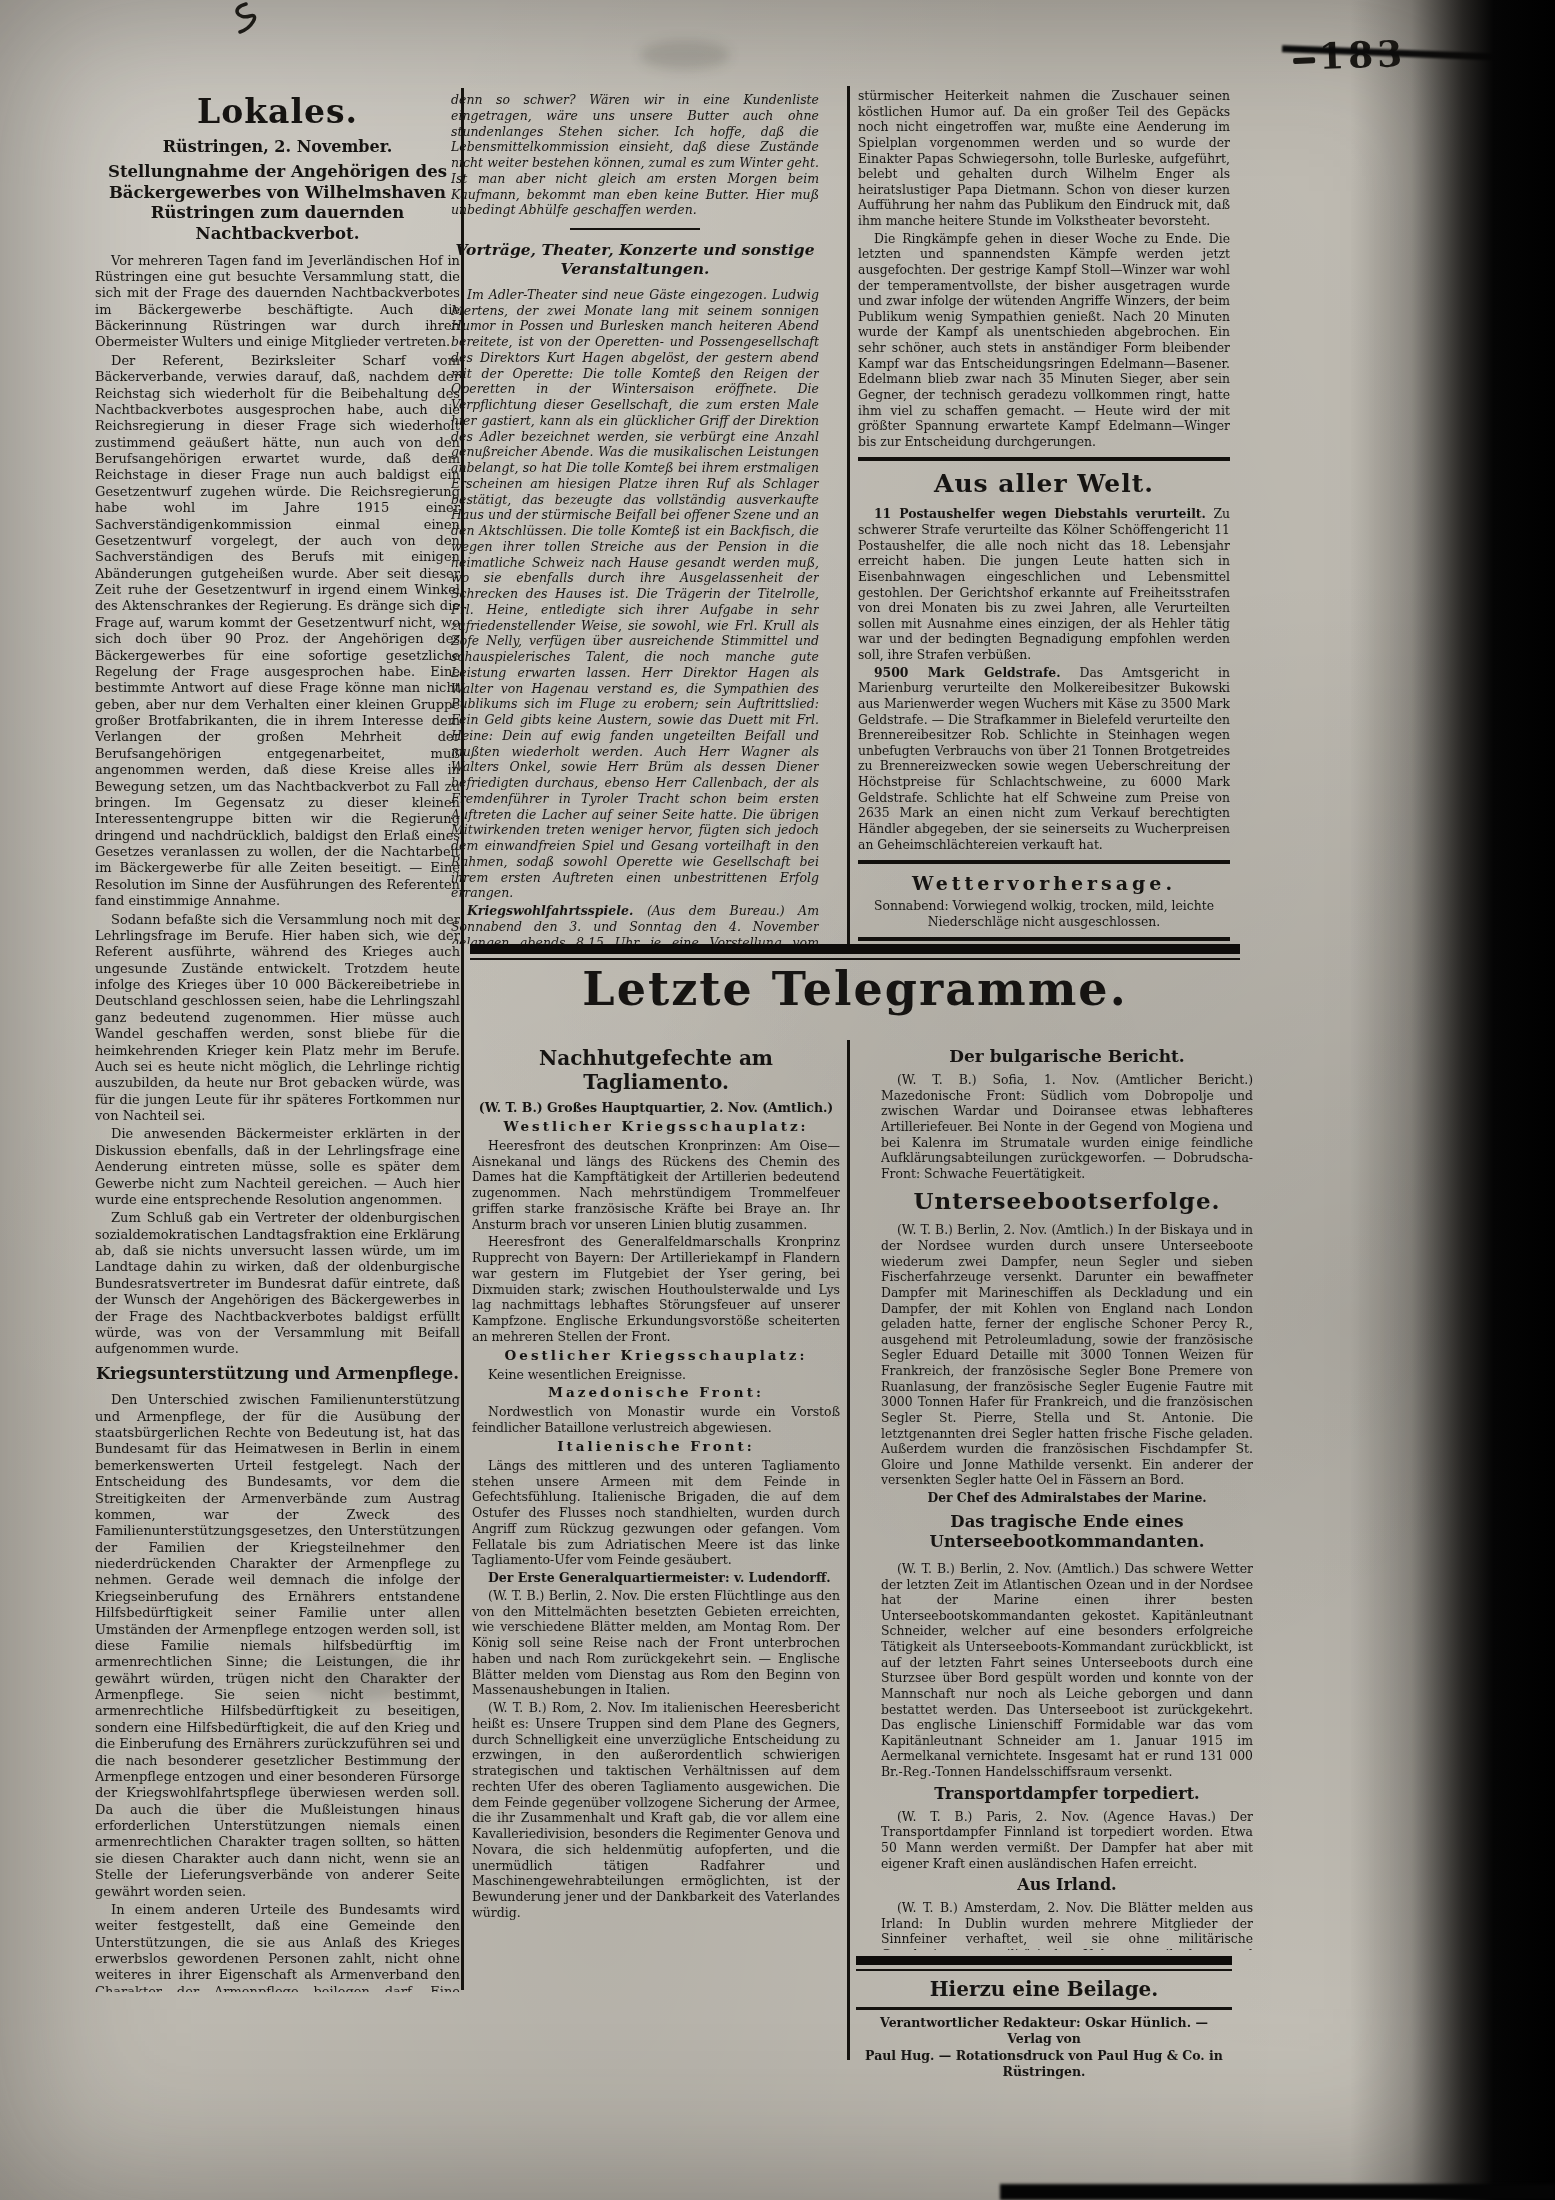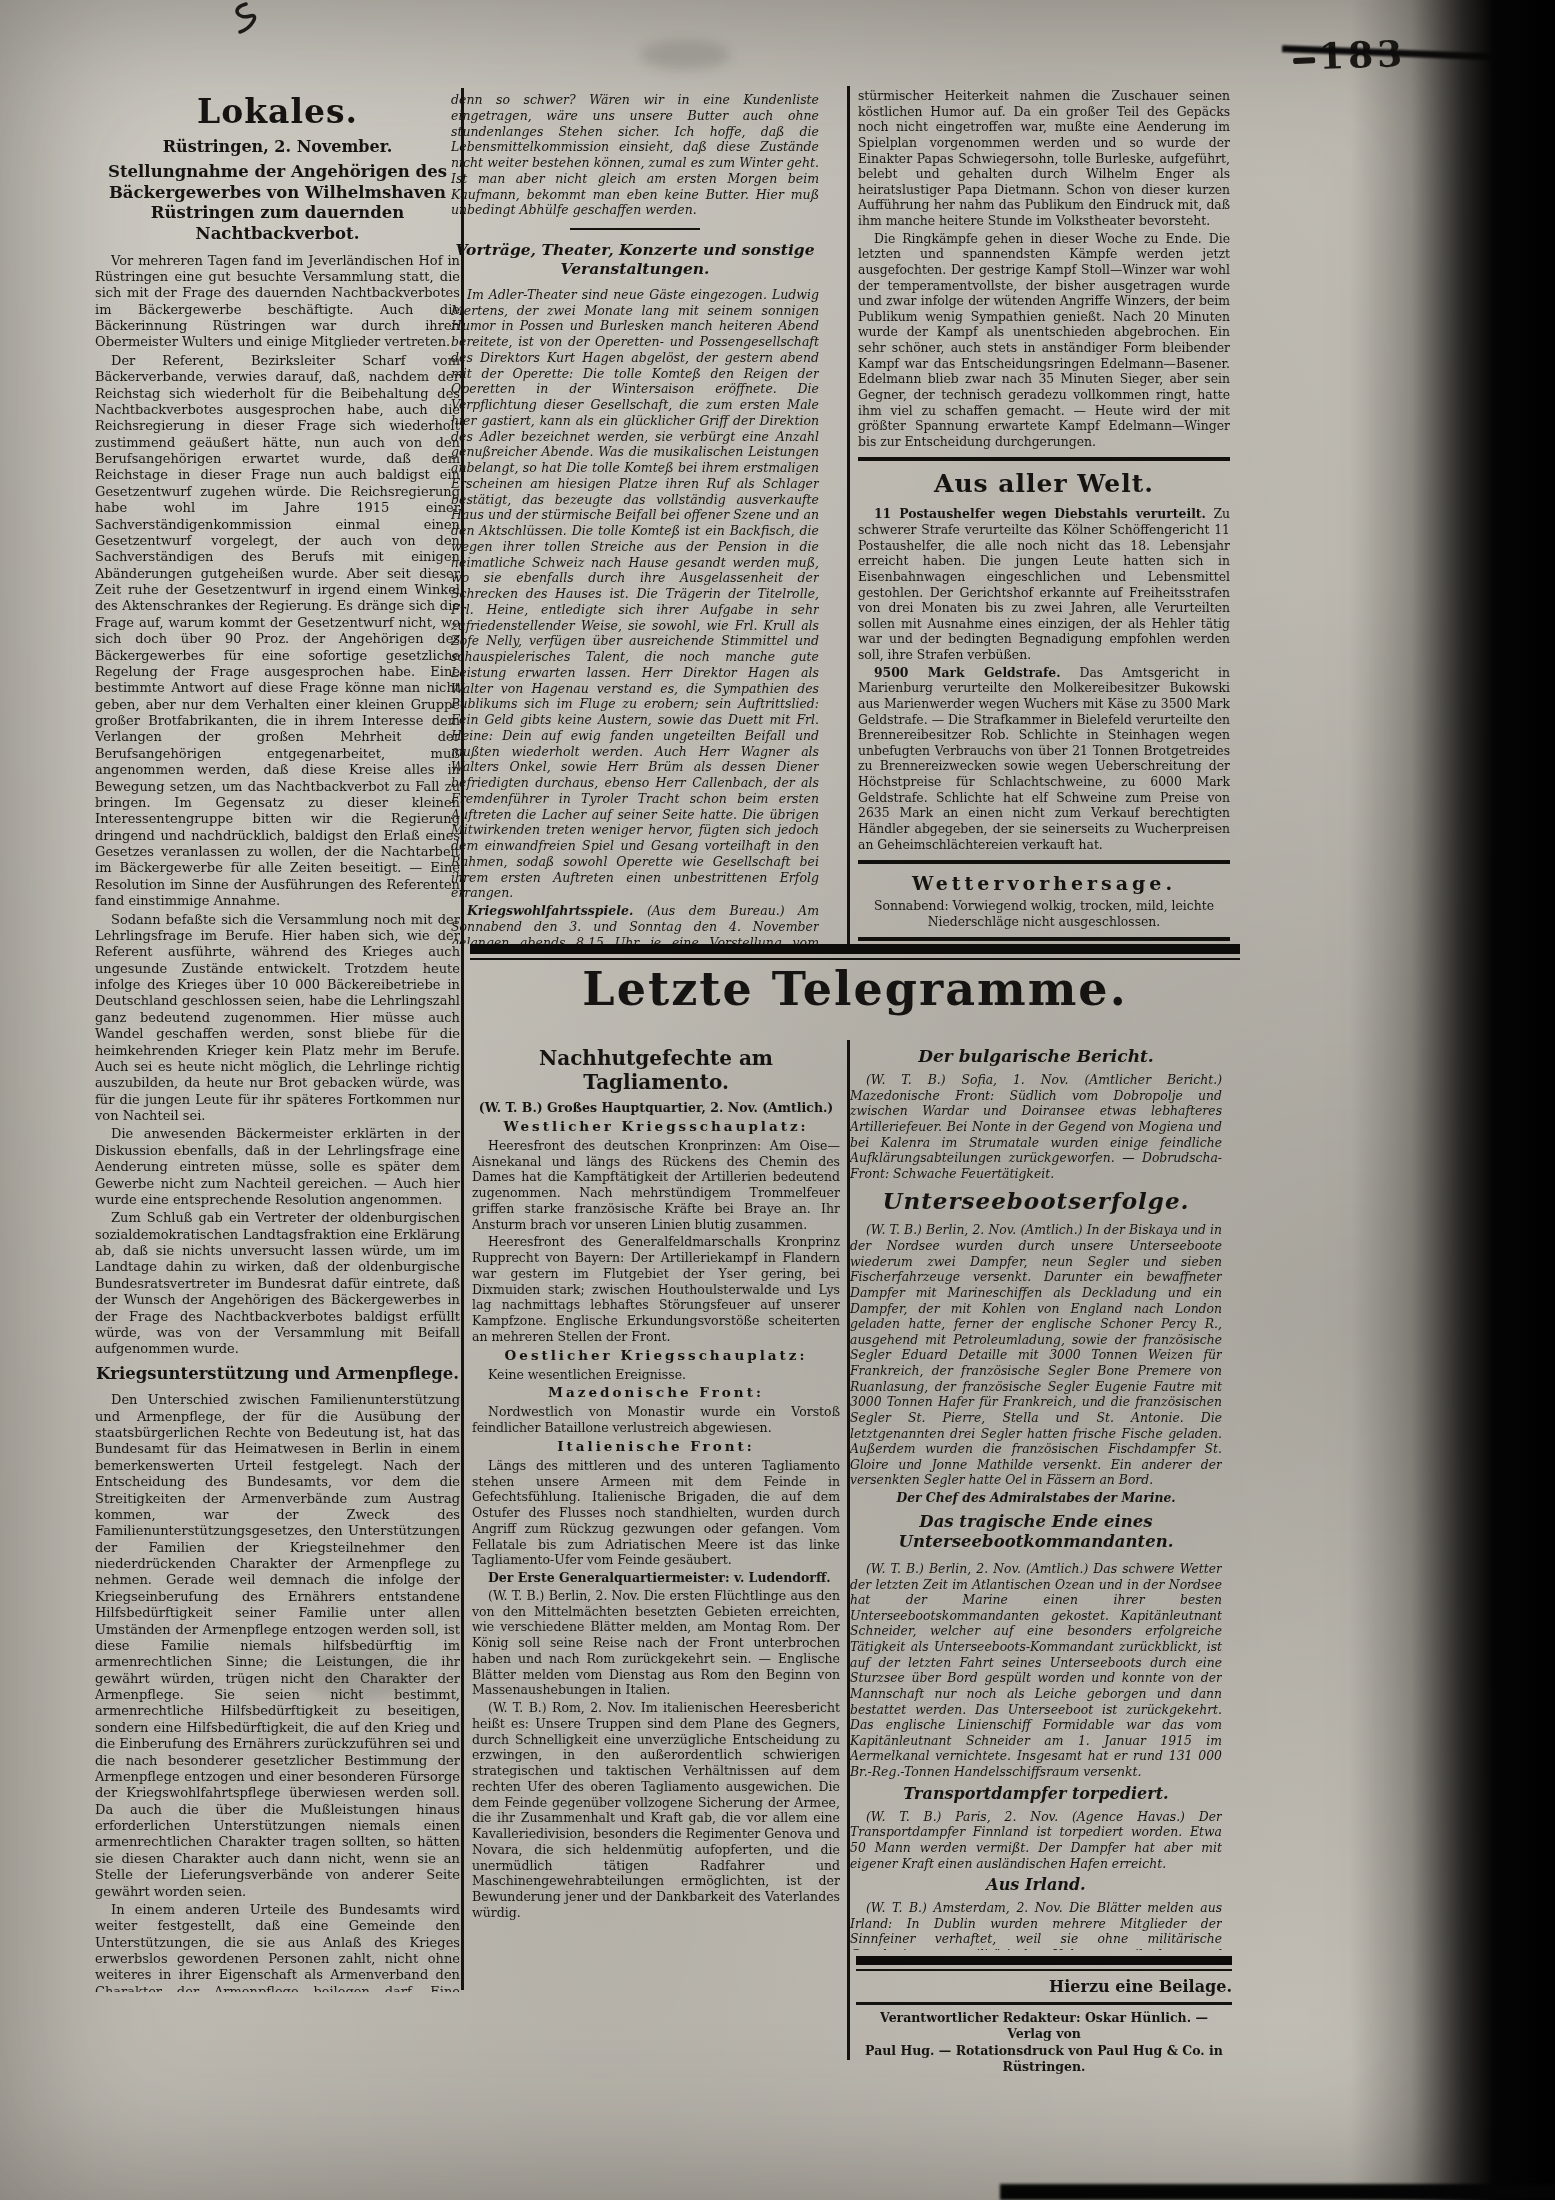--- a/index.html
+++ b/index.html
@@ -38,21 +38,21 @@
   .rule-thick{height:4px;background:#12100d;margin:8px 0;border:0;}
   .rule-short{width:130px;height:2px;background:#14120f;margin:10px auto;}
   .banner{position:absolute;left:470px;top:944px;width:770px;}
   .banner .bar{height:10px;background:#0e0c0a;}
   .banner .line{height:2px;background:#14120f;margin-top:4px;}
   .banner .title{font-size:46px;font-weight:bold;text-align:center;letter-spacing:2px;margin-top:2px;}
   .vline{position:absolute;width:3px;background:#15130f;}
   .sig{text-align:left;text-indent:26px;font-weight:bold;}
   .centered{text-align:center;text-indent:0 !important;}
   .footerbox{position:absolute;left:856px;top:1956px;width:376px;}
-  .footerbox .beilage{font-size:16px;font-weight:bold;text-align:right;margin:6px 0;}
+  .footerbox .beilage{font-size:20px;font-weight:bold;text-align:center;margin:6px 0;}
   .imprint{font-size:12.5px;font-weight:bold;text-align:center;line-height:1.3;margin:0;}
   .smear{position:absolute;border-radius:50%;filter:blur(6px);background:rgba(30,28,24,0.14);}
 </style>
 </head>
 <body>
 
 <div class="scan">
   <div class="paper"></div>
 
   <div class="smear" style="left:640px;top:40px;width:90px;height:30px;"></div>
@@ -121,21 +121,21 @@
     <div class="sub-spaced">Mazedonische Front:</div>
     <p>Nordwestlich von Monastir wurde ein Vorstoß feindlicher Bataillone verlustreich abgewiesen.</p>
     <div class="sub-spaced">Italienische Front:</div>
     <p>Längs des mittleren und des unteren Tagliamento stehen unsere Armeen mit dem Feinde in Gefechtsfühlung. Italienische Brigaden, die auf dem Ostufer des Flusses noch standhielten, wurden durch Angriff zum Rückzug gezwungen oder gefangen. Vom Fellatale bis zum Adriatischen Meere ist das linke Tagliamento-Ufer vom Feinde gesäubert.</p>
     <p class="sig">Der Erste Generalquartiermeister: v. Ludendorff.</p>
     <p>(W. T. B.) Berlin, 2. Nov. Die ersten Flüchtlinge aus den von den Mittelmächten besetzten Gebieten erreichten, wie verschiedene Blätter melden, am Montag Rom. Der König soll seine Reise nach der Front unterbrochen haben und nach Rom zurückgekehrt sein. — Englische Blätter melden vom Dienstag aus Rom den Beginn von Massenaushebungen in Italien.</p>
     <p>(W. T. B.) Rom, 2. Nov. Im italienischen Heeresbericht heißt es: Unsere Truppen sind dem Plane des Gegners, durch Schnelligkeit eine unverzügliche Entscheidung zu erzwingen, in den außerordentlich schwierigen strategischen und taktischen Verhältnissen auf dem rechten Ufer des oberen Tagliamento ausgewichen. Die dem Feinde gegenüber vollzogene Sicherung der Armee, die ihr Zusammenhalt und Kraft gab, die vor allem eine Kavalleriedivision, besonders die Regimenter Genova und Novara, die sich heldenmütig aufopferten, und die unermüdlich tätigen Radfahrer und Maschinengewehrabteilungen ermöglichten, ist der Bewunderung jener und der Dankbarkeit des Vaterlandes würdig.</p>
 
   </div>
 
-  <div class="col b124" style="left:850px;top:1042px;width:372px;height:908px;font-style:italic;">
+  <div class="col b124" style="left:881px;top:1042px;width:372px;height:908px;">
     <div class="mid-head" style="font-size:17px;">Der bulgarische Bericht.</div>
     <p>(W. T. B.) Sofia, 1. Nov. (Amtlicher Bericht.) Mazedonische Front: Südlich vom Dobropolje und zwischen Wardar und Doiransee etwas lebhafteres Artilleriefeuer. Bei Nonte in der Gegend von Mogiena und bei Kalenra im Strumatale wurden einige feindliche Aufklärungsabteilungen zurückgeworfen. — Dobrudscha-Front: Schwache Feuertätigkeit.</p>
     <div class="big-head" style="font-size:23px;">Unterseebootserfolge.</div>
     <p>(W. T. B.) Berlin, 2. Nov. (Amtlich.) In der Biskaya und in der Nordsee wurden durch unsere Unterseeboote wiederum zwei Dampfer, neun Segler und sieben Fischerfahrzeuge versenkt. Darunter ein bewaffneter Dampfer mit Marineschiffen als Deckladung und ein Dampfer, der mit Kohlen von England nach London geladen hatte, ferner der englische Schoner Percy R., ausgehend mit Petroleumladung, sowie der französische Segler Eduard Detaille mit 3000 Tonnen Weizen für Frankreich, der französische Segler Bone Premere von Ruanlasung, der französische Segler Eugenie Fautre mit 3000 Tonnen Hafer für Frankreich, und die französischen Segler St. Pierre, Stella und St. Antonie. Die letztgenannten drei Segler hatten frische Fische geladen. Außerdem wurden die französischen Fischdampfer St. Gloire und Jonne Mathilde versenkt. Ein anderer der versenkten Segler hatte Oel in Fässern an Bord.</p>
     <p class="noindent centered" style="font-weight:bold;">Der Chef des Admiralstabes der Marine.</p>
     <div class="art-title">Das tragische Ende eines Unterseebootkommandanten.</div>
     <p>(W. T. B.) Berlin, 2. Nov. (Amtlich.) Das schwere Wetter der letzten Zeit im Atlantischen Ozean und in der Nordsee hat der Marine einen ihrer besten Unterseebootskommandanten gekostet. Kapitänleutnant Schneider, welcher auf eine besonders erfolgreiche Tätigkeit als Unterseeboots-Kommandant zurückblickt, ist auf der letzten Fahrt seines Unterseeboots durch eine Sturzsee über Bord gespült worden und konnte von der Mannschaft nur noch als Leiche geborgen und dann bestattet werden. Das Unterseeboot ist zurückgekehrt. Das englische Linienschiff Formidable war das vom Kapitänleutnant Schneider am 1. Januar 1915 im Aermelkanal vernichtete. Insgesamt hat er rund 131 000 Br.-Reg.-Tonnen Handelsschiffsraum versenkt.</p>
     <div class="mid-head" style="font-size:16px;">Transportdampfer torpediert.</div>
     <p>(W. T. B.) Paris, 2. Nov. (Agence Havas.) Der Transportdampfer Finnland ist torpediert worden. Etwa 50 Mann werden vermißt. Der Dampfer hat aber mit eigener Kraft einen ausländischen Hafen erreicht.</p>
     <div class="mid-head" style="font-size:16px;">Aus Irland.</div>

